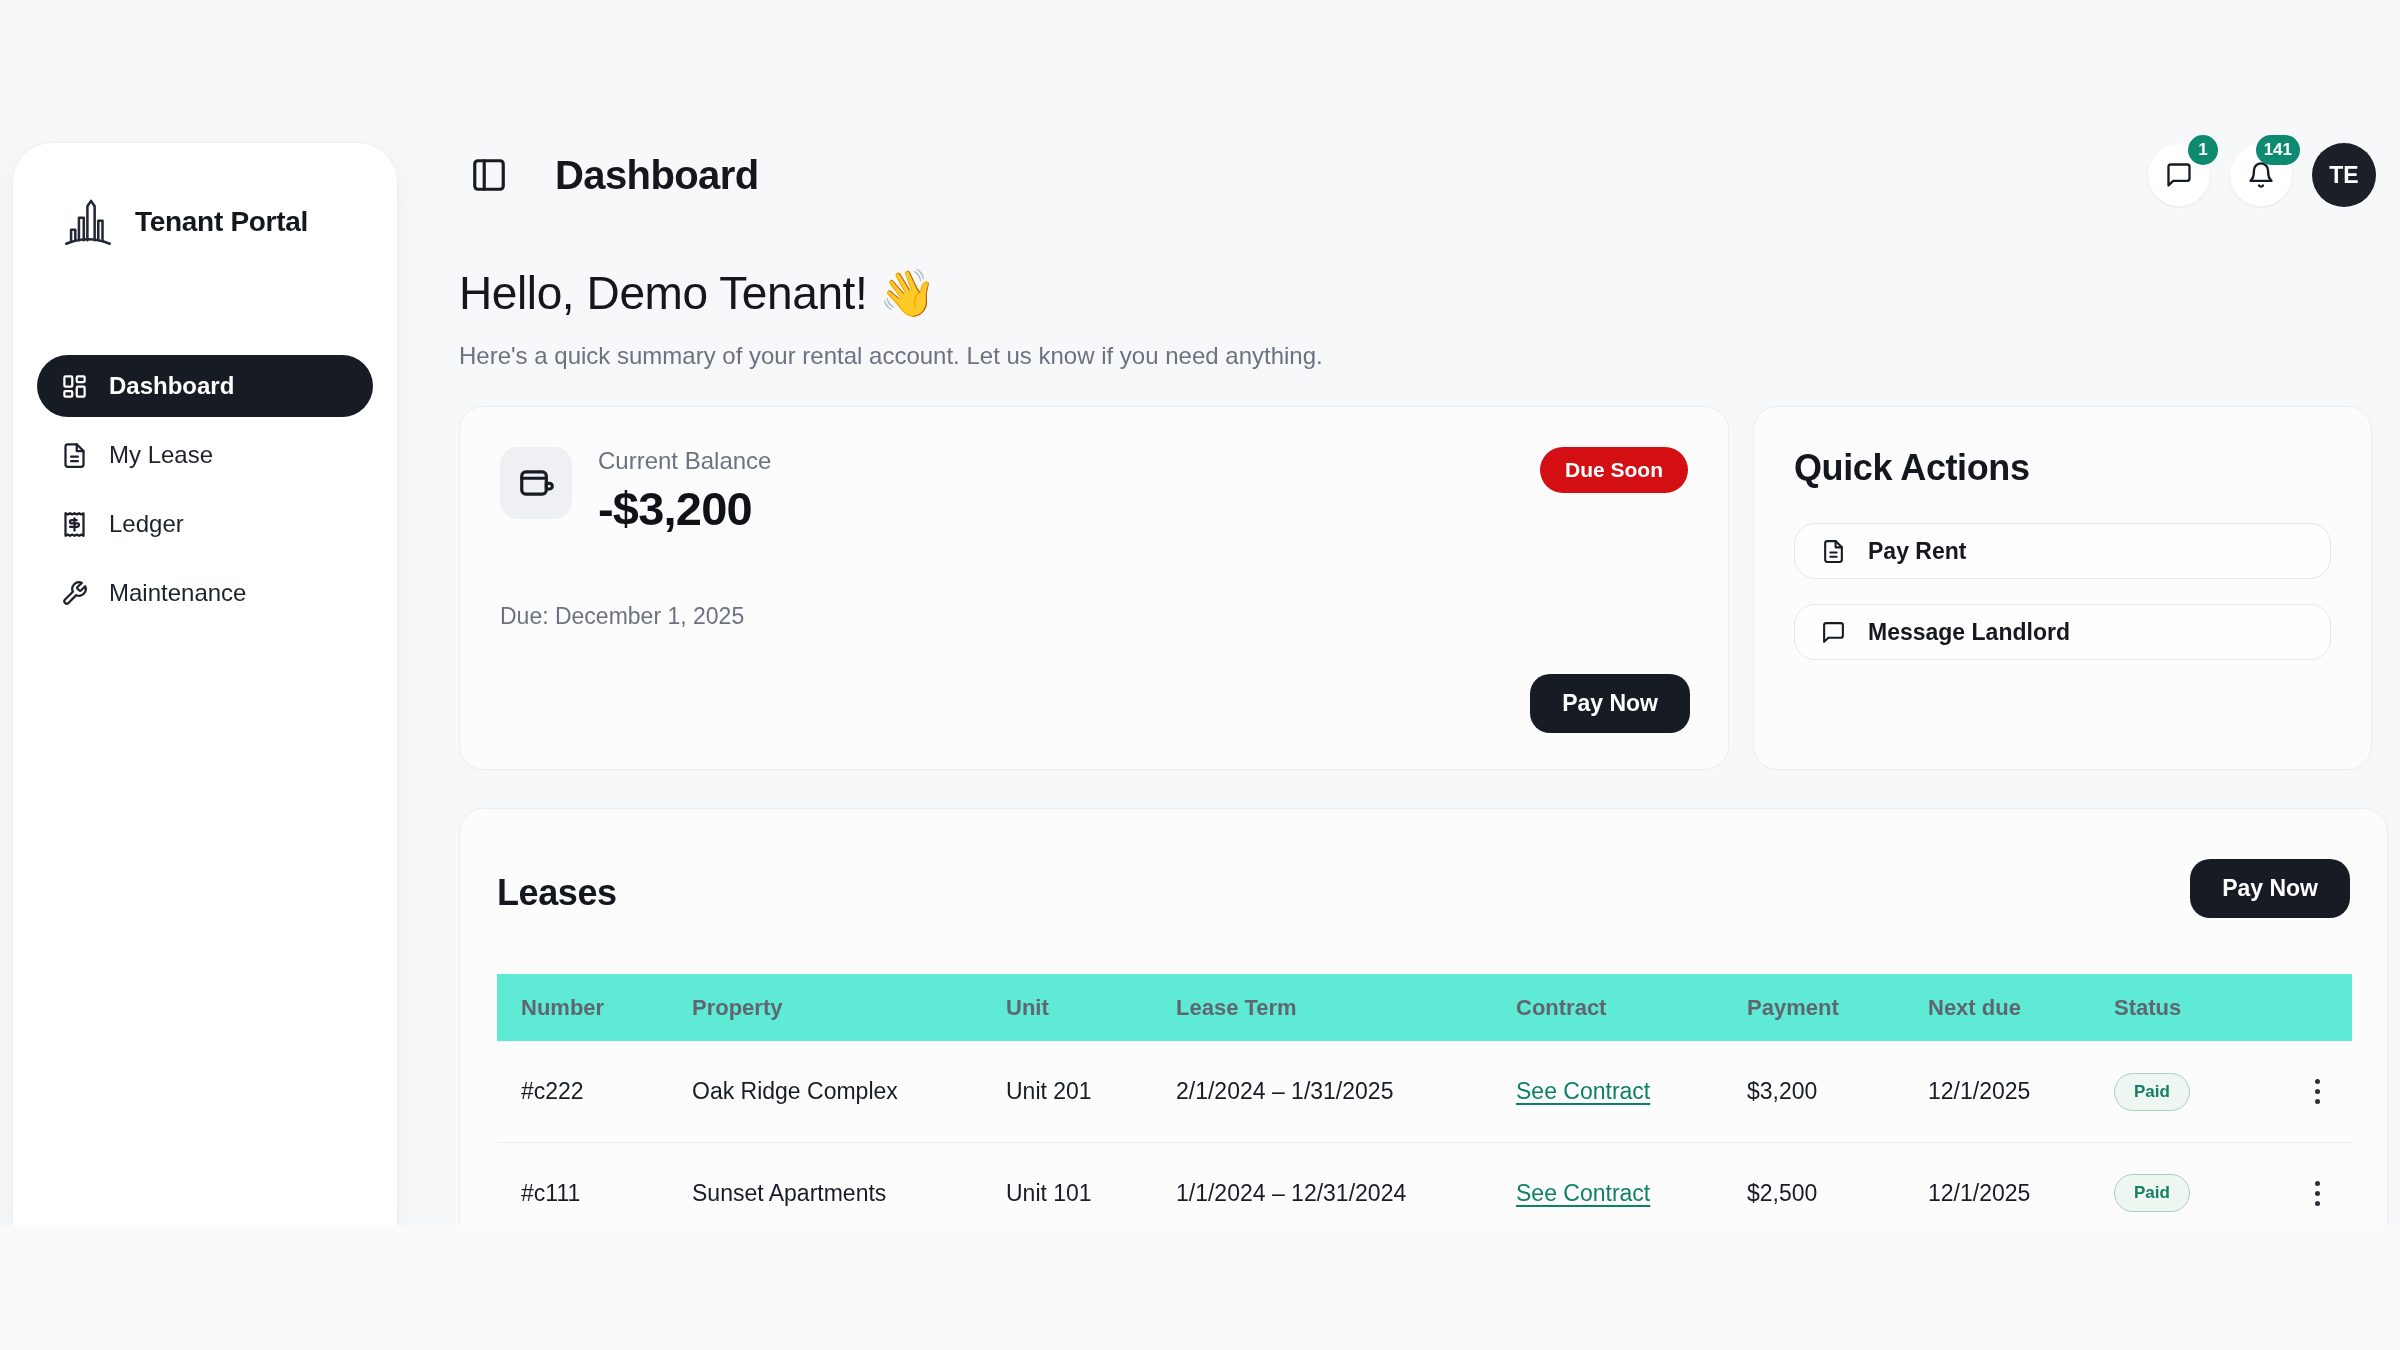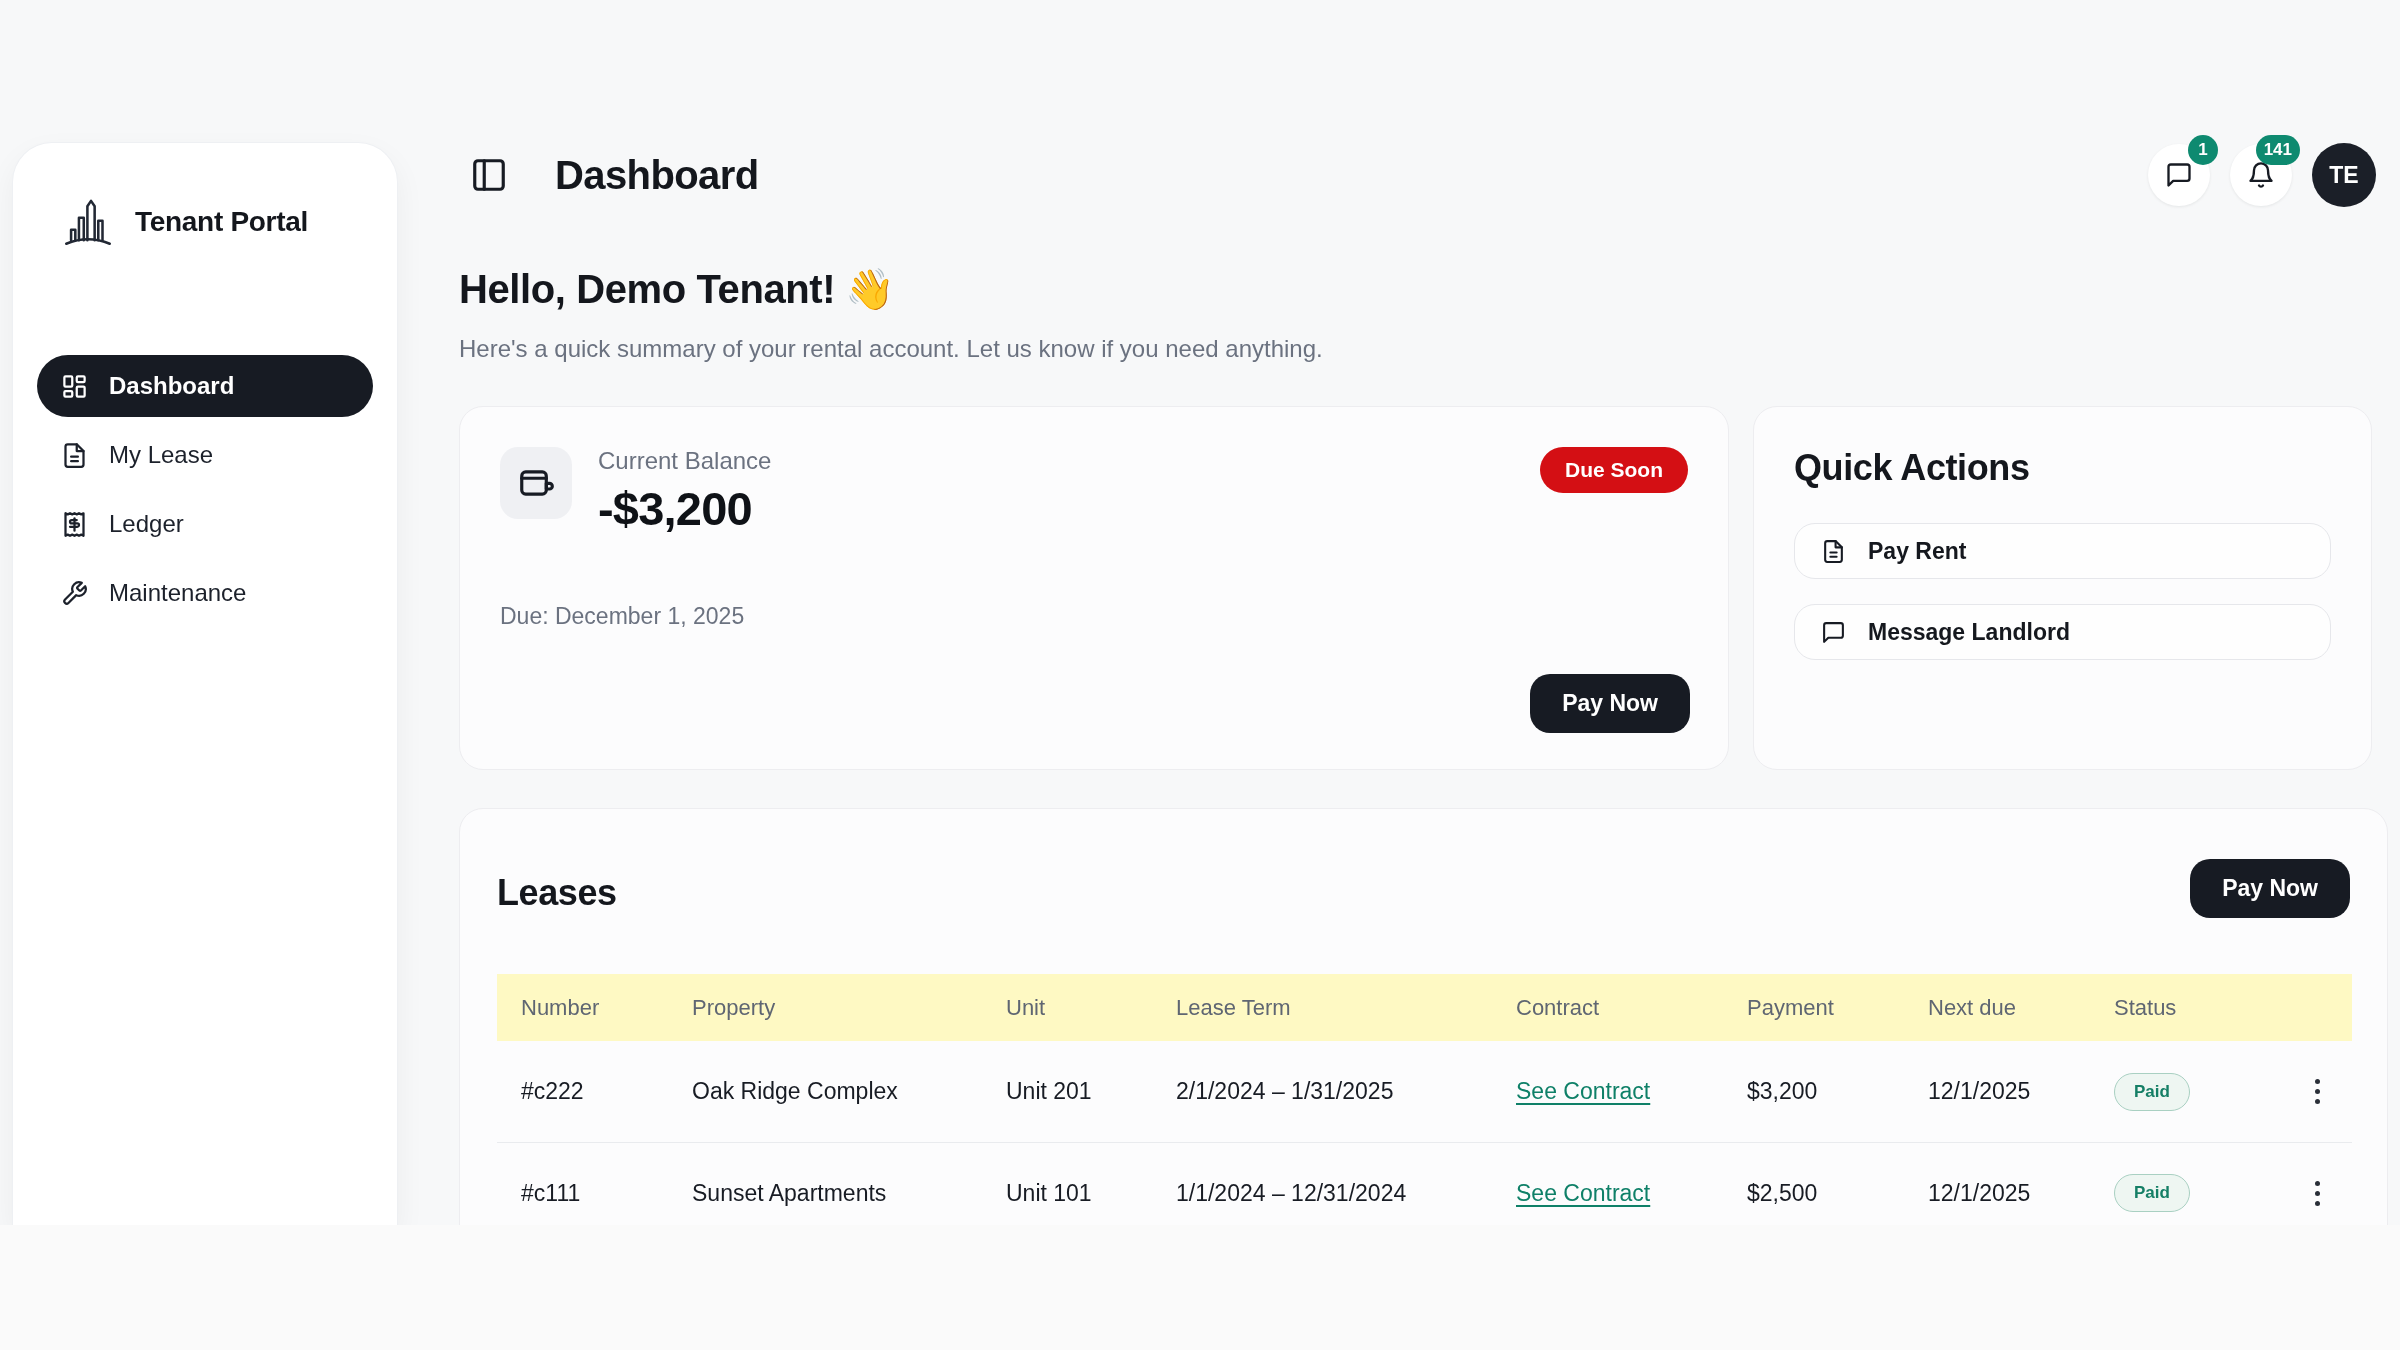--- a/index.html
+++ b/index.html
@@ -36,21 +36,21 @@
   .top-icons{margin-left:auto;display:flex;align-items:center;gap:20px;padding-right:12px}
   .icon-btn{position:relative;width:62px;height:62px;border-radius:50%;background:#fff;
     box-shadow:0 1px 3px rgba(15,20,30,.08);display:flex;align-items:center;justify-content:center;cursor:pointer}
   .icon-btn svg{width:28px;height:28px;color:#171b23}
   .count-badge{position:absolute;top:-9px;right:-8px;min-width:30px;height:30px;padding:0 8px;border-radius:999px;
     background:var(--teal);color:#fff;font-size:17px;font-weight:700;display:flex;align-items:center;justify-content:center}
   .avatar{width:64px;height:64px;border-radius:50%;background:#1b1f28;color:#fff;font-size:23px;font-weight:700;
     display:flex;align-items:center;justify-content:center;cursor:pointer}
 
   .greeting{position:absolute;left:0;top:266px}
-  .greeting h1{font-size:40px;font-weight:700;letter-spacing:-.4px}
+  .greeting h1{font-size:46px;font-weight:400;letter-spacing:-.4px}
   .greeting p{margin-top:22px;font-size:24px;color:var(--muted)}
 
   .cards-row{position:absolute;left:0;top:406px;width:100%;display:flex;gap:24px}
   .card{background:var(--card_bg);border:1px solid var(--card_border);border-radius:24px;position:relative}
   .balance-card{width:1270px;height:364px;padding:40px}
   .balance-head{display:flex;align-items:flex-start}
   .wallet-tile{width:72px;height:72px;border-radius:18px;background:#eff0f3;display:flex;align-items:center;justify-content:center}
   .wallet-tile svg{width:38px;height:38px;color:#171b23}
   .balance-text{margin-left:26px}
   .balance-label{font-size:24px;color:var(--muted)}
@@ -70,21 +70,21 @@
   .qa-btn svg{width:25px;height:25px;color:#171b23}
 
   
   .leases-card{position:absolute;left:0;top:808px;width:1929px;height:560px;padding:40px 37px}
   .leases-head{display:flex;align-items:center}
   .leases-title{font-size:36px;font-weight:800;letter-spacing:-.4px;margin-top:18px}
   .leases-pay{margin-left:auto;margin-top:10px}
   .table{margin-top:56px;width:1855px;font-size:23px}
   .trow{display:grid;grid-template-columns:171px 314px 170px 340px 231px 181px 186px 188px 50px;
     align-items:center;padding-left:24px}
-  .thead{background:#fef9c3;height:67px;color:#5f6672;font-weight:400;font-size:22px}
+  .thead{background:#5eead4;height:67px;color:#5f6672;font-weight:700;font-size:22px}
   .tbody-row{height:101px;color:#181c24}
   .tbody-row + .tbody-row{border-top:1px solid #e9ebee}
   .contract-link{color:var(--link);text-decoration:underline;text-underline-offset:4px;cursor:pointer}
   .paid-pill{display:inline-flex;align-items:center;justify-content:center;padding:8px 19px;border-radius:999px;
     background:var(--paid_bg);border:1.5px solid var(--paid_border);color:var(--paid_text);font-size:17px;font-weight:700;width:fit-content}
   .dots{display:flex;flex-direction:column;gap:5px;align-items:center;cursor:pointer;width:30px}
   .dots i{width:5px;height:5px;border-radius:50%;background:#2a2f38}
 </style>
 </head>
 <body>

